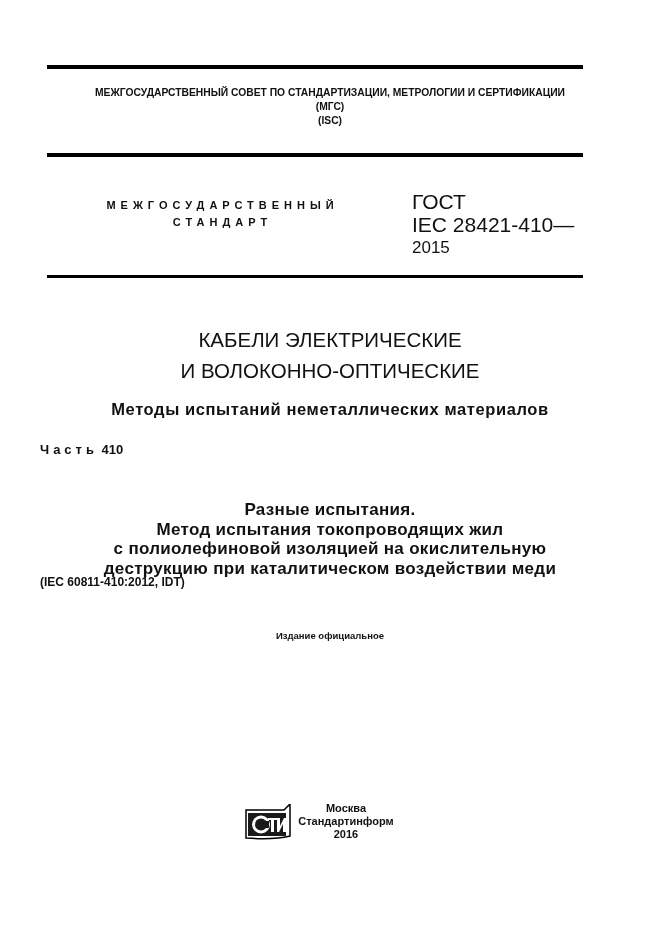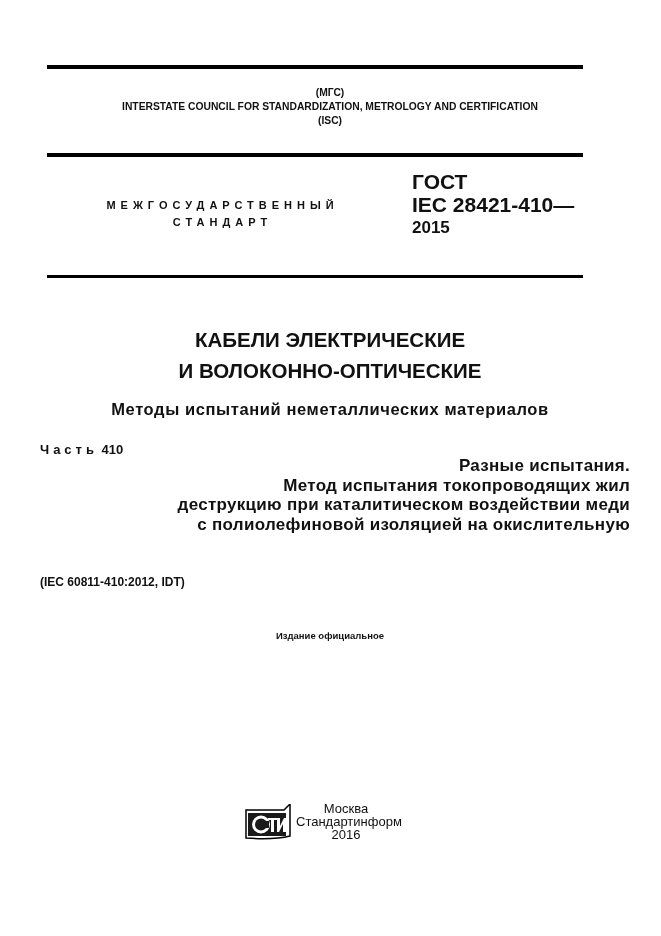--- a/index.html
+++ b/index.html
@@ -15,70 +15,70 @@
       position: absolute; left: 40px; width: 580px; top: 86px;
       text-align: center; font-weight: bold; font-size: 10.3px; line-height: 14px;
     }
     .council div { white-space: nowrap; }
     .standard-type {
       position: absolute; left: 90px; width: 265px; top: 197px;
       text-align: center; font-weight: bold; font-size: 11px; line-height: 17px;
       letter-spacing: 5px;
     }
     .gost {
-      position: absolute; left: 412px; top: 171px; font-weight: bold;
+      position: absolute; left: 412px; top: 191px; font-weight: normal;
     }
     .gost .g1 { font-size: 21px; line-height: 22px; }
     .gost .g2 { font-size: 21px; line-height: 24px; white-space: nowrap; }
     .gost .g3 { font-size: 17px; line-height: 22px; }
     .title {
       position: absolute; left: 40px; width: 580px; top: 324px;
-      text-align: center; font-weight: bold; font-size: 20.5px; line-height: 31px;
+      text-align: center; font-weight: normal; font-size: 20.5px; line-height: 31px;
     }
     .subtitle {
       position: absolute; left: 40px; width: 580px; top: 398px;
       text-align: center; font-weight: bold; font-size: 16.5px; line-height: 22px;
       letter-spacing: 0.6px; white-space: nowrap;
     }
     .part {
       position: absolute; left: 40px; width: 580px; top: 441px;
       text-align: left; font-weight: bold; font-size: 13px; line-height: 18px;
     }
     .part .pl { letter-spacing: 4px; }
     .part-title {
-      position: absolute; left: 30px; width: 600px; top: 456px;
-      text-align: right; font-weight: bold; font-size: 17px; line-height: 19.5px;
+      position: absolute; left: 30px; width: 600px; top: 500px;
+      text-align: center; font-weight: bold; font-size: 17px; line-height: 19.5px;
       letter-spacing: 0.3px;
     }
     .part-title div { white-space: nowrap; }
     .iec {
       position: absolute; left: 40px; width: 580px; top: 574px;
       text-align: left; font-weight: bold; font-size: 12px; line-height: 16px;
     }
     .edition {
       position: absolute; left: 40px; width: 580px; top: 629px;
       text-align: center; font-weight: bold; font-size: 9.5px; line-height: 14px;
     }
     .publisher {
       position: absolute; left: 240px; top: 802px; width: 170px; height: 44px;
     }
     .logo { position: absolute; left: 4px; top: 2px; width: 48px; height: 38px; }
     .pub-text {
       position: absolute; left: 56px; top: 0px; width: 100px;
-      text-align: center; font-weight: normal; font-size: 13px; line-height: 13px;
+      text-align: center; font-weight: bold; font-size: 11px; line-height: 13px;
     }
   </style>
 </head>
 <body>
 
 <div class="rule r1"></div>
 
 <div class="council">
+  <div>МЕЖГОСУДАРСТВЕННЫЙ СОВЕТ ПО СТАНДАРТИЗАЦИИ, МЕТРОЛОГИИ И СЕРТИФИКАЦИИ</div>
   <div>(МГС)</div>
-  <div>INTERSTATE COUNCIL FOR STANDARDIZATION, METROLOGY AND CERTIFICATION</div>
   <div>(ISC)</div>
 </div>
 
 <div class="rule r2"></div>
 
 <div class="standard-type">
   <div>МЕЖГОСУДАРСТВЕННЫЙ</div>
   <div>СТАНДАРТ</div>
 </div>
 
@@ -98,22 +98,22 @@
 <div class="subtitle">Методы испытаний неметаллических материалов</div>
 
 <div class="part">
   <span class="pl">Часть</span>
   <span>410</span>
 </div>
 
 <div class="part-title">
   <div>Разные испытания.</div>
   <div>Метод испытания токопроводящих жил</div>
+  <div>с полиолефиновой изоляцией на окислительную</div>
   <div>деструкцию при каталитическом воздействии меди</div>
-  <div>с полиолефиновой изоляцией на окислительную</div>
 </div>
 
 <div class="iec">(IEC 60811-410:2012, IDT)</div>
 
 <div class="edition">Издание официальное</div>
 
 <div class="publisher">
   <svg class="logo" viewBox="0 0 48 38">
     <path d="M2 6 L40 6 L46 0 L46 32 Q30 36 2 34 Z" fill="#ffffff" stroke="#000" stroke-width="1.5"></path>
     <rect x="4" y="9" width="38" height="23" fill="#1a1a1a"></rect>

